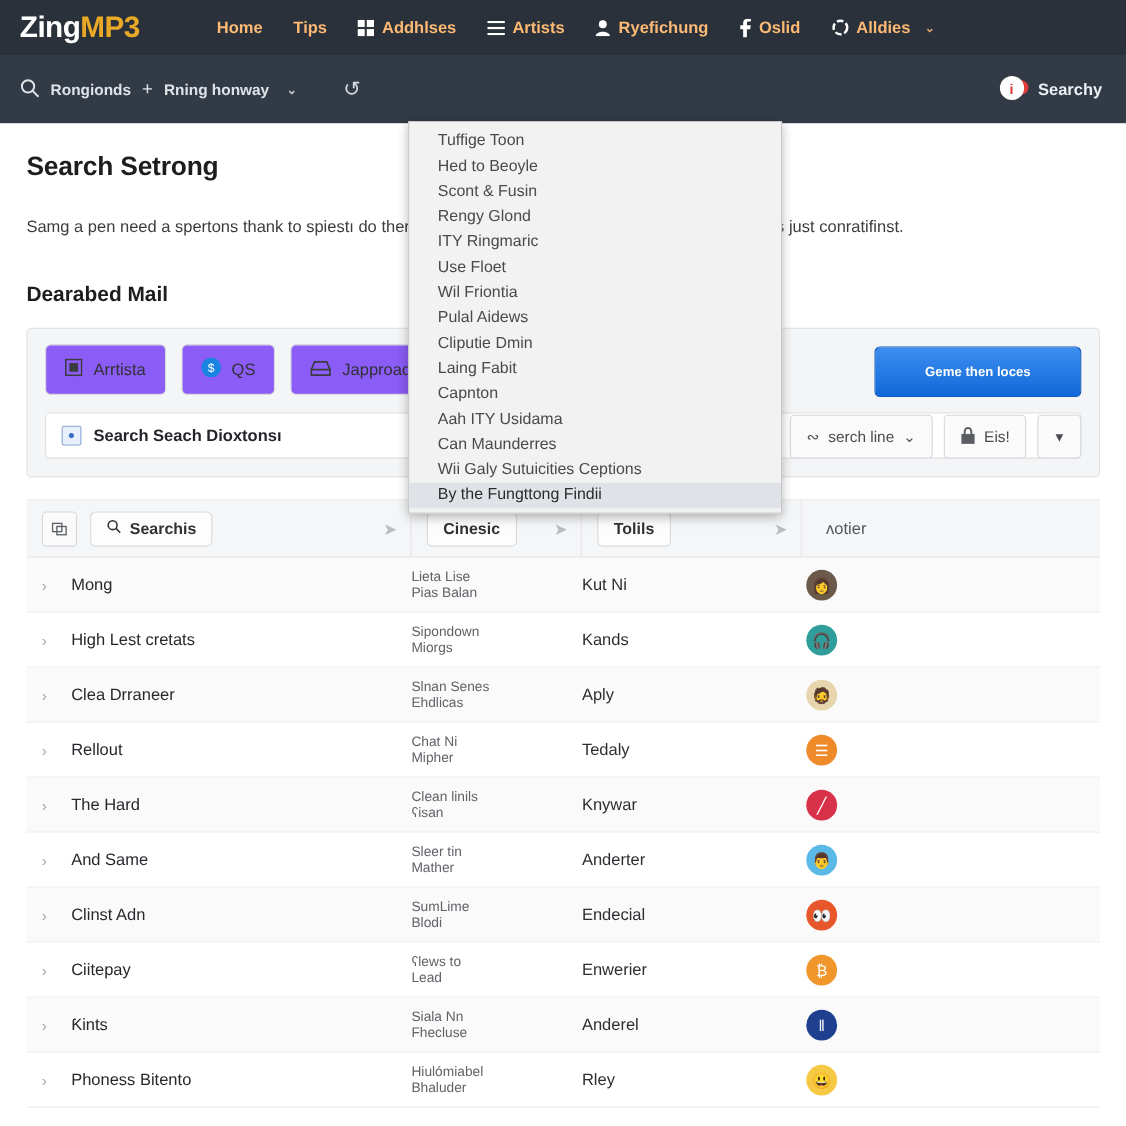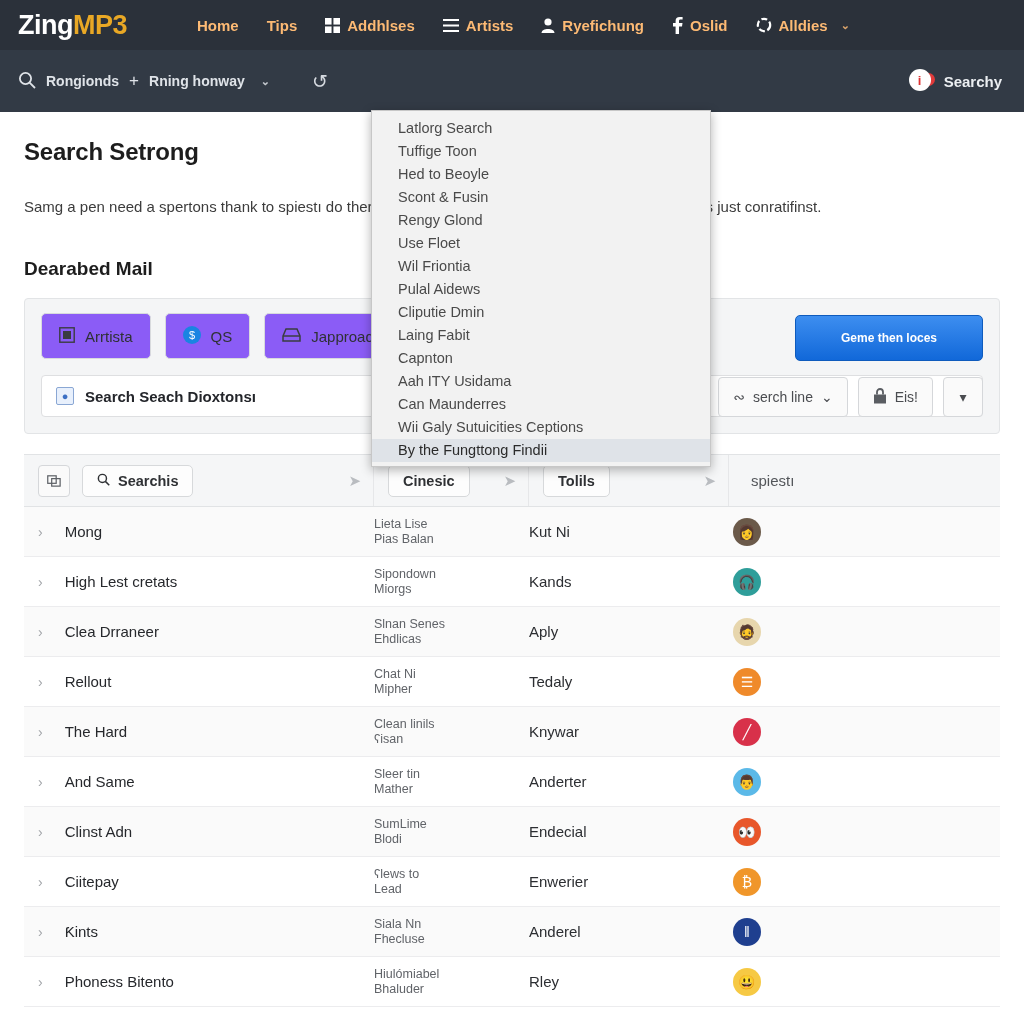--- a/index.html
+++ b/index.html
@@ -348,21 +348,21 @@
           </span>
           <span class="sortic">➤</span>
         </div>
         <div class="th c3">
           <span class="hbtn">
             <span>Tolils</span>
           </span>
           <span class="sortic">➤</span>
         </div>
         <div class="th c4">
-          <span>spiestı</span>
+          <span>ʌotier</span>
         </div>
       </div>
       <div id="tbody">
           <div class="trow">
             <div class="td1">
               <span class="arrow">›</span>
               <span>Mong</span>
             </div>
             <div class="td2">
               <div>Lieta Lise</div>
@@ -499,25 +499,25 @@
               <span class="av" style="background: rgb(246, 201, 68);">😃</span>
             </div>
           </div>
         </div>
     </div>
   </div>
 
   <div class="suggest">
     <span class="caret"></span>
     <div id="suglist">
-        <div class="sug-item">Latlorg Search</div>
         <div class="sug-item">Tuffige Toon</div>
         <div class="sug-item">Hed to Beoyle</div>
         <div class="sug-item">Scont &amp; Fusin</div>
         <div class="sug-item">Rengy Glond</div>
+        <div class="sug-item">ITY Ringmaric</div>
         <div class="sug-item">Use Floet</div>
         <div class="sug-item">Wil Friontia</div>
         <div class="sug-item">Pulal Aidews</div>
         <div class="sug-item">Cliputie Dmin</div>
         <div class="sug-item">Laing Fabit</div>
         <div class="sug-item">Capnton</div>
         <div class="sug-item">Aah ITY Usidama</div>
         <div class="sug-item">Can Maunderres</div>
         <div class="sug-item">Wii Galy Sutuicities Ceptions</div>
         <div class="sug-item sel">By the Fungttong Findii</div>

